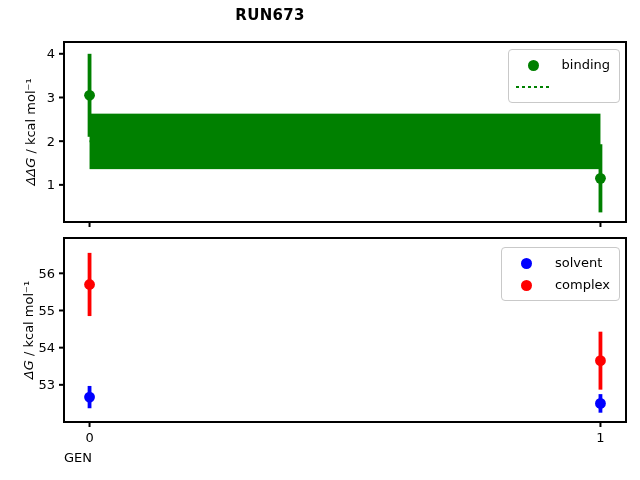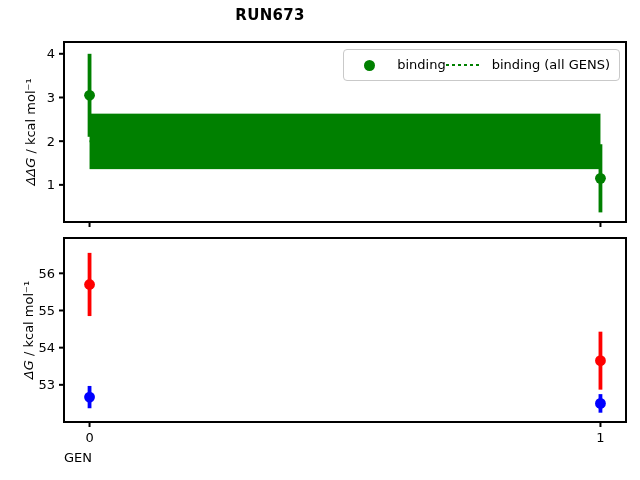--- a/index.html
+++ b/index.html
@@ -19,21 +19,21 @@
     transform:translate(-50%,-50%) rotate(-90deg);
   }
   .ylabel .math { font-style:italic; }
   .xlabel {
     position:absolute; left:64px; width:562px; top:450px; 
     font-size:13px;
   }
   .legend {
     position:absolute; right:20px; background:rgba(255,255,255,0.9);
     border:1px solid #c9c9c9; border-radius:4px; padding:4px 9px 4px 7px;
-    display:flex; 
+    display:flex; flex-direction:column;
   }
   .legend-top { top:49px; }
   .legend-bottom { top:247px; }
   .legend-row { display:flex; align-items:center; height:22px; }
   .legend-swatch { flex:0 0 36px; width:36px; display:flex; justify-content:center; align-items:center; margin-right:10px; }
   .legend-dot { width:11px; height:11px; border-radius:50%; }
   .legend-dline { width:36px; height:2px; }
   .legend-label { font-size:13px; line-height:1.1; white-space:nowrap; }
 </style>
 </head>
@@ -98,17 +98,30 @@
       <div class="legend-row">
         <span class="legend-swatch">
           <span class="legend-dot" style="background: rgb(0, 128, 0);"></span>
         </span>
         <span class="legend-label">binding</span>
       </div>
       <div class="legend-row">
         <span class="legend-swatch">
           <span class="legend-dline" style="background-image: repeating-linear-gradient(90deg, rgb(0, 128, 0) 0px, rgb(0, 128, 0) 3px, transparent 3px, transparent 6px);"></span>
         </span>
-        <span class="legend-label">binding (all GENS)</span>
+      </div>
+    </div>
+  <div class="legend legend-bottom" id="legend-1">
+      <div class="legend-row">
+        <span class="legend-swatch">
+          <span class="legend-dot" style="background: rgb(0, 0, 255);"></span>
+        </span>
+        <span class="legend-label">solvent</span>
+      </div>
+      <div class="legend-row">
+        <span class="legend-swatch">
+          <span class="legend-dot" style="background: rgb(255, 0, 0);"></span>
+        </span>
+        <span class="legend-label">complex</span>
       </div>
     </div>
 
 </div>
 
 </body></html>

